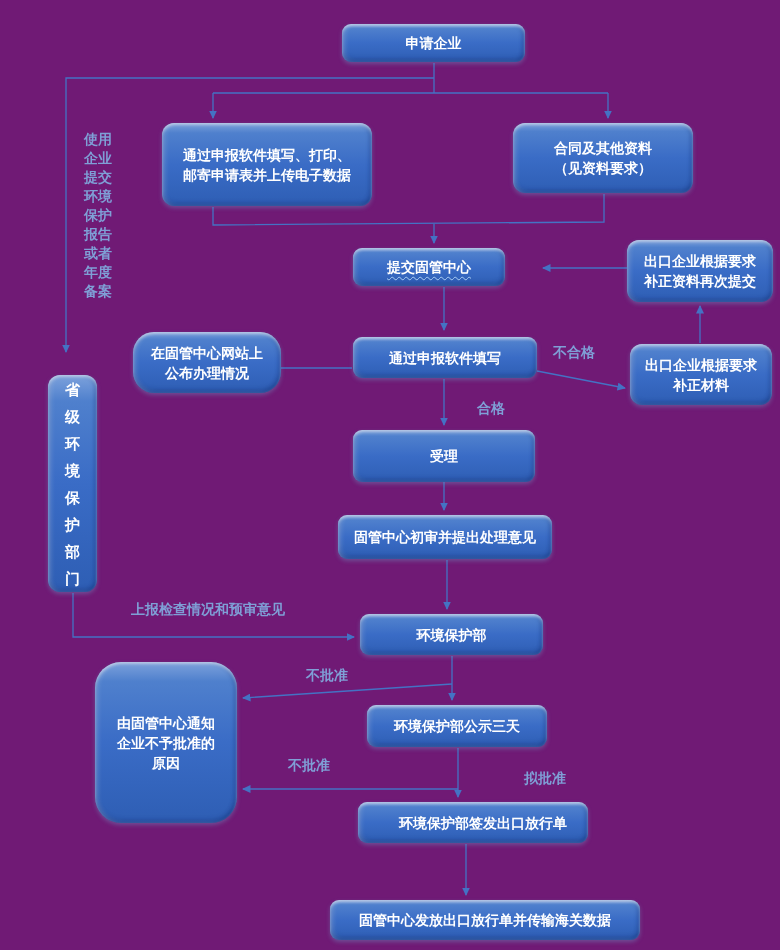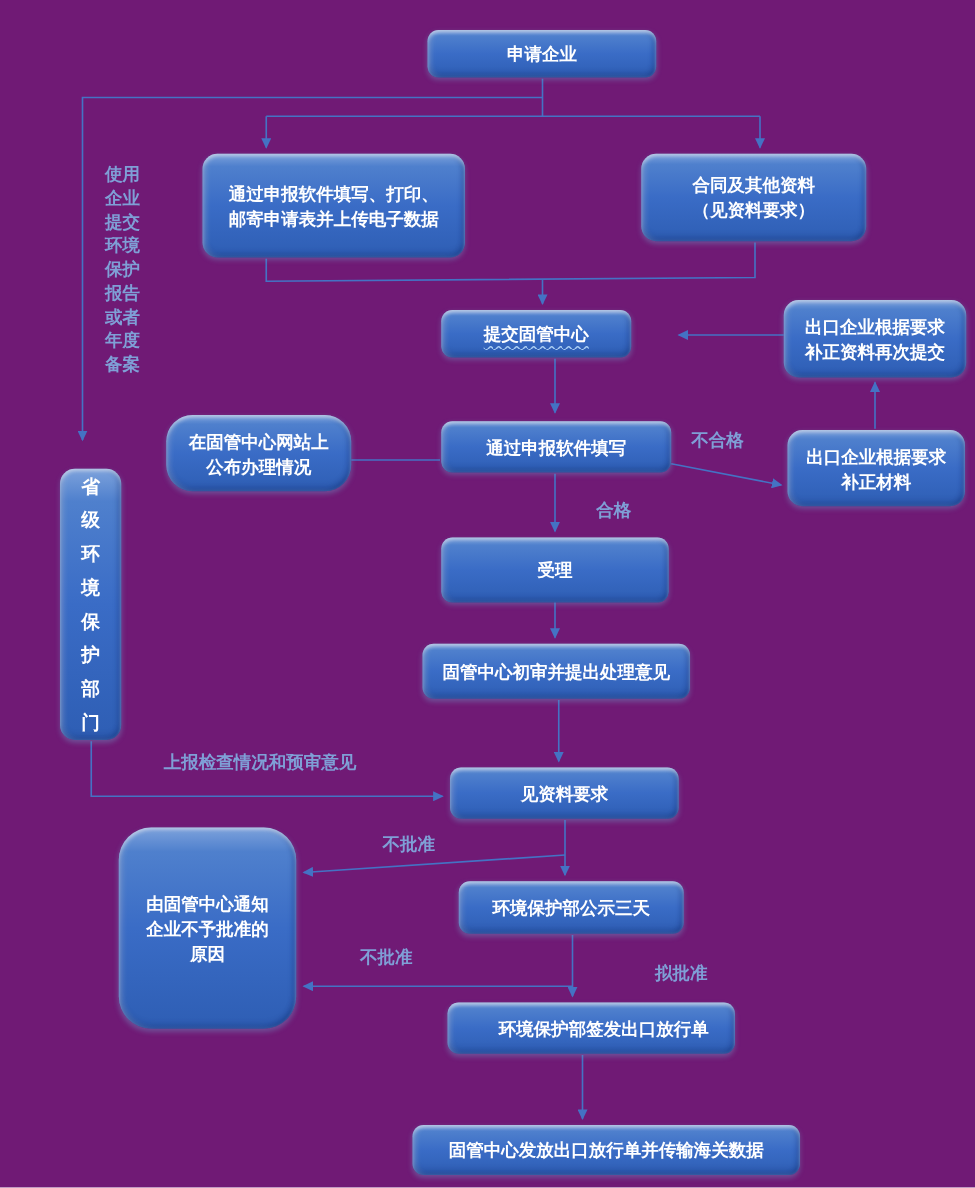--- a/index.html
+++ b/index.html
@@ -115,21 +115,21 @@
 级
 环
 境
 保
 护
 部
 门</span>
   </div>
 
   <div class="node" style="left:360px;top:614px;width:183px;height:41px;">
-    <span>见资料要求</span>
+    <span>环境保护部</span>
   </div>
 
   <div class="node" style="left:367px;top:705px;width:180px;height:42px;justify-content:center;">
     <span>环境保护部公示三天</span>
   </div>
 
   <div class="node r-lg" style="left:95px;top:662px;width:142px;height:161px;">
     <span>由固管中心通知
 企业不予批准的
 原因</span>

